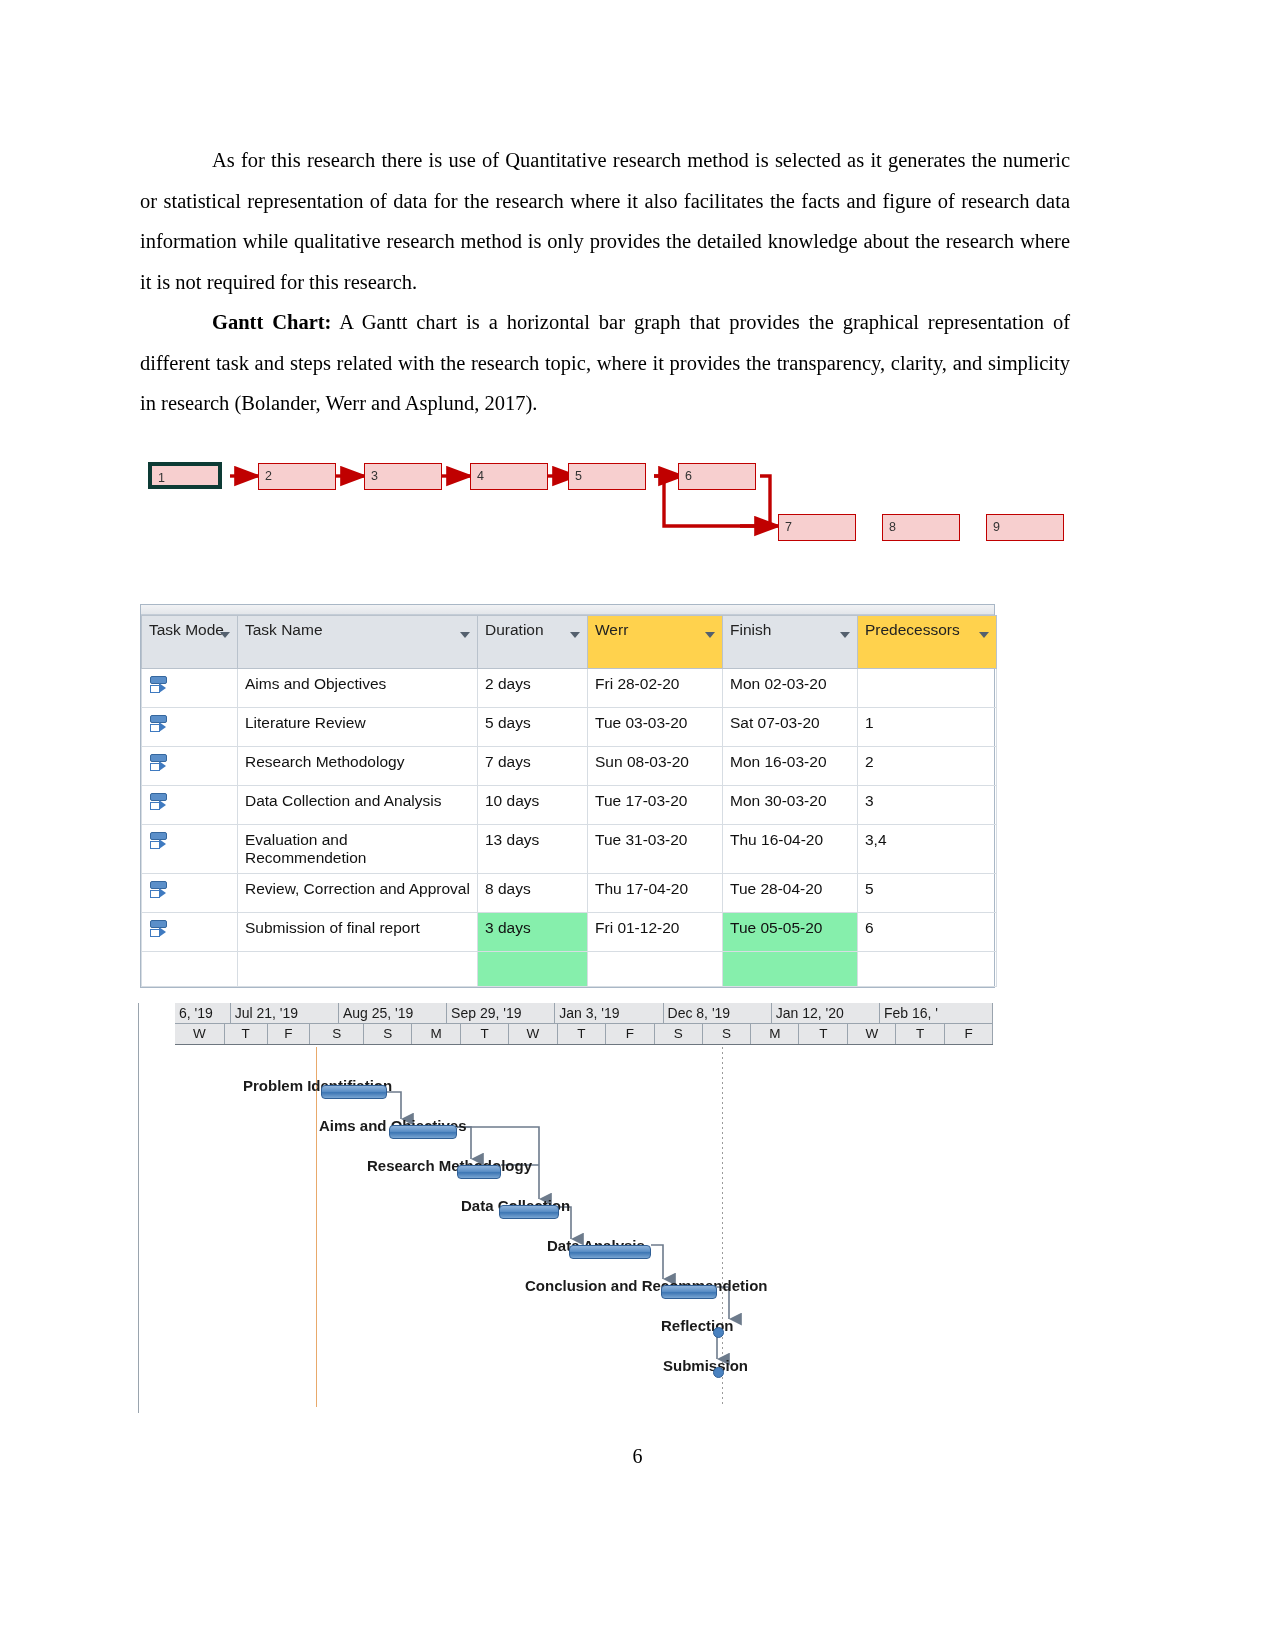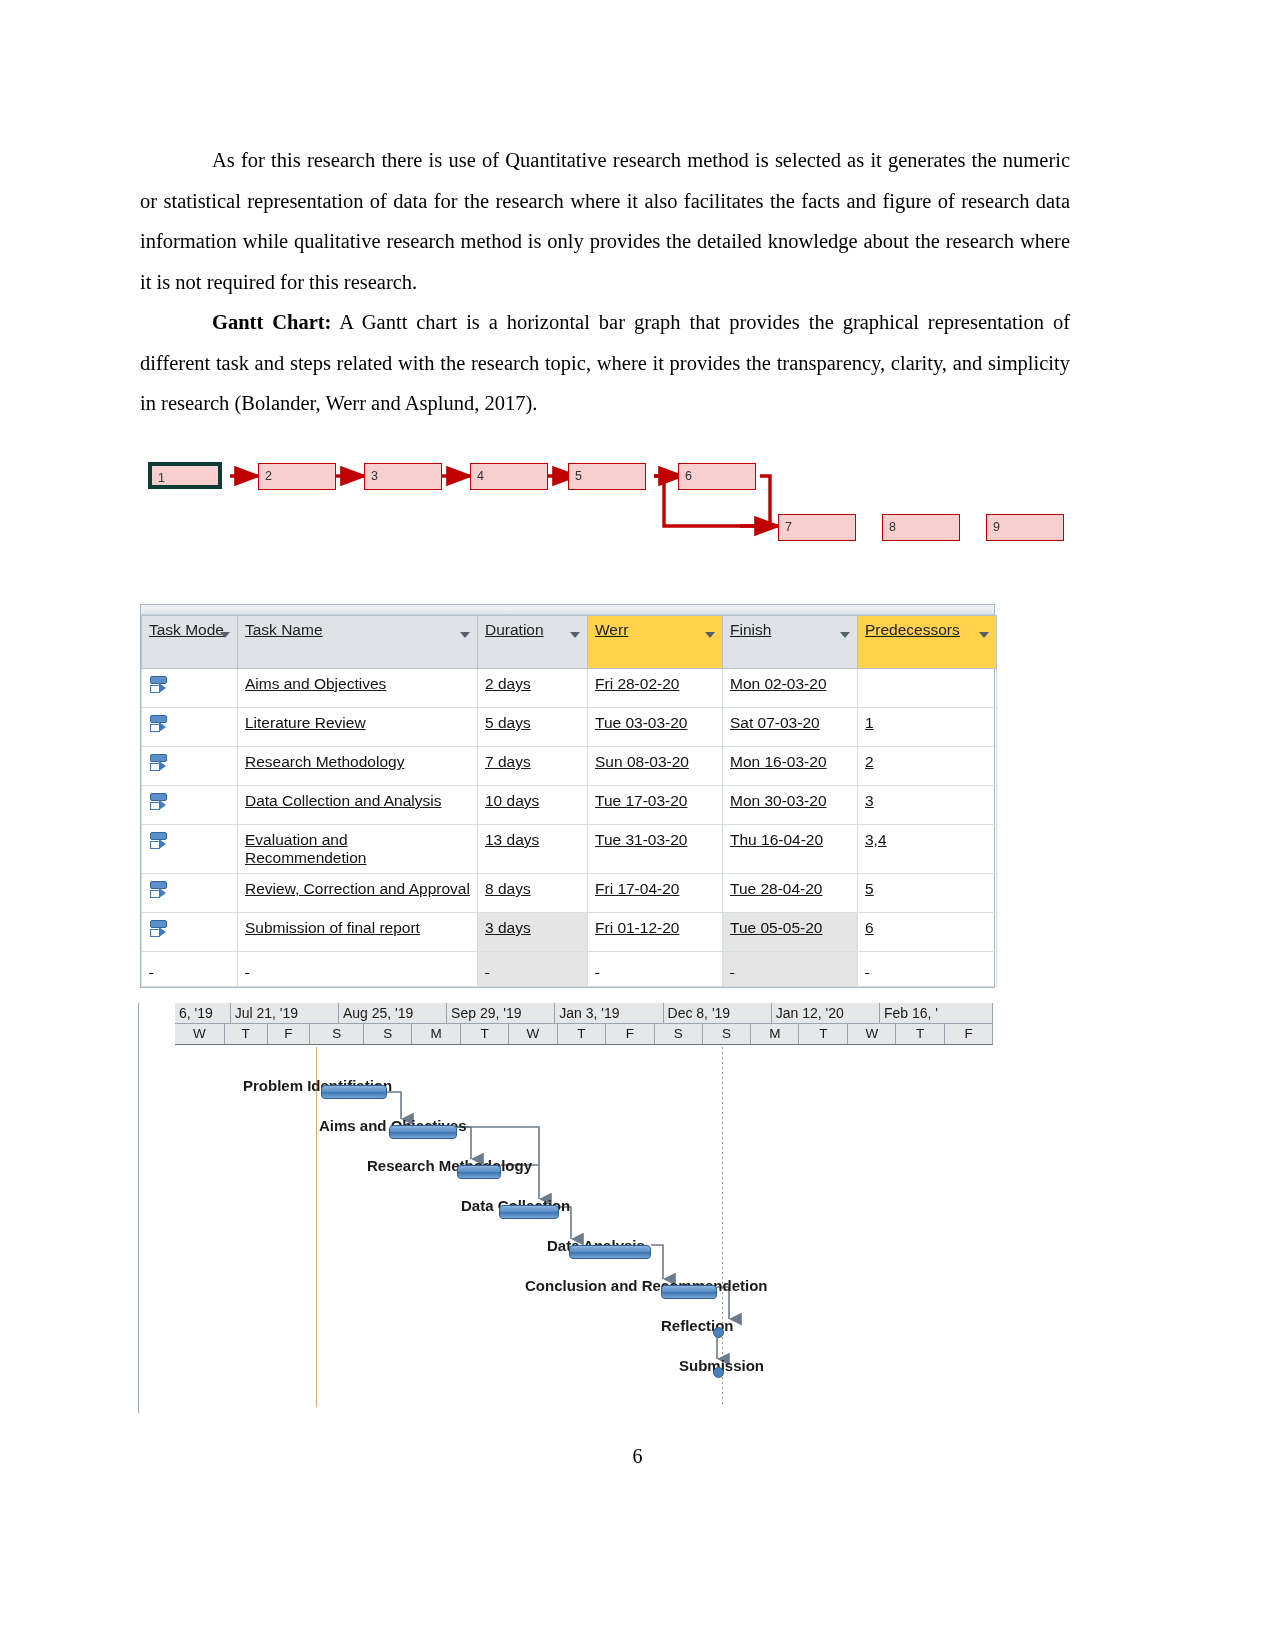--- a/index.html
+++ b/index.html
@@ -82,21 +82,20 @@
     height: 9px;
     background: linear-gradient(#f2f3f5, #e3e6ea);
     border-bottom: 1px solid #c3ccd6;
   }
   table.proj {
     border-collapse: collapse;
     width: 100%;
     table-layout: fixed;
     font-size: 15.5px;
     color: #1a1a1a;
-    text-decoration: underline;
   }
   table.proj th {
     background: #dfe3e8;
     border: 1px solid #b9c2cc;
     font-weight: normal;
     text-align: left;
     vertical-align: top;
     padding: 5px 6px 5px 7px;
     height: 42px;
     position: relative;
@@ -117,21 +116,21 @@
     border: 1px solid #d7dde3;
     border-top: none;
     padding: 6px 6px 6px 7px;
     vertical-align: top;
     height: 22px;
     font-size: 15.5px;
     color: #111;
   }
   td.mode { width: 96px; padding-left: 12px; }
   td.tname { padding-left: 18px; }
-  td.shade { background: #e5e5e5; }
+  td.shade { background: #86efac; }
   .mode-icon { display: inline-block; width: 20px; height: 22px; position: relative; }
   .mode-icon::before {
     content: "";
     position: absolute; left: 1px; top: 1px;
     width: 15px; height: 6px;
     background: #5b8fc9;
     border: 1px solid #35679e;
     border-radius: 2px;
   }
   .mode-icon::after {
@@ -331,21 +330,21 @@
         <td class="tname">Evaluation and Recommendetion</td>
         <td>13 days</td>
         <td>Tue 31-03-20</td>
         <td>Thu 16-04-20</td>
         <td>3,4</td>
       </tr>
       <tr>
         <td class="mode"><span class="mode-icon"><span class="mode-arrow"></span></span></td>
         <td class="tname">Review, Correction and Approval</td>
         <td>8 days</td>
-        <td>Fri 17-04-20</td>
+        <td>Thu 17-04-20</td>
         <td>Tue 28-04-20</td>
         <td>5</td>
       </tr>
       <tr>
         <td class="mode"><span class="mode-icon"><span class="mode-arrow"></span></span></td>
         <td class="tname">Submission of final report</td>
         <td class="shade">3 days</td>
         <td>Fri 01-12-20</td>
         <td class="shade">Tue 05-05-20</td>
         <td>6</td>
@@ -429,18 +428,18 @@
 
     <div class="tlabel" style="left:408px; top:190px;">Data Analysis</div>
     <div class="tbar" style="left:430px; top:198px; width:82px;"></div>
 
     <div class="tlabel" style="left:386px; top:230px;">Conclusion and Recommendetion</div>
     <div class="tbar" style="left:522px; top:238px; width:56px;"></div>
 
     <div class="tlabel" style="left:522px; top:270px;">Reflection</div>
     <div class="milestone" style="left:574px; top:280px;"></div>
 
-    <div class="tlabel" style="left:524px; top:310px;margin-left:16px;">Submission</div>
+    <div class="tlabel" style="left:524px; top:310px;">Submission</div>
     <div class="milestone" style="left:574px; top:320px;"></div>
   </div>
 </div>
 
 <div class="pageno">6</div>
 
 </body></html>

